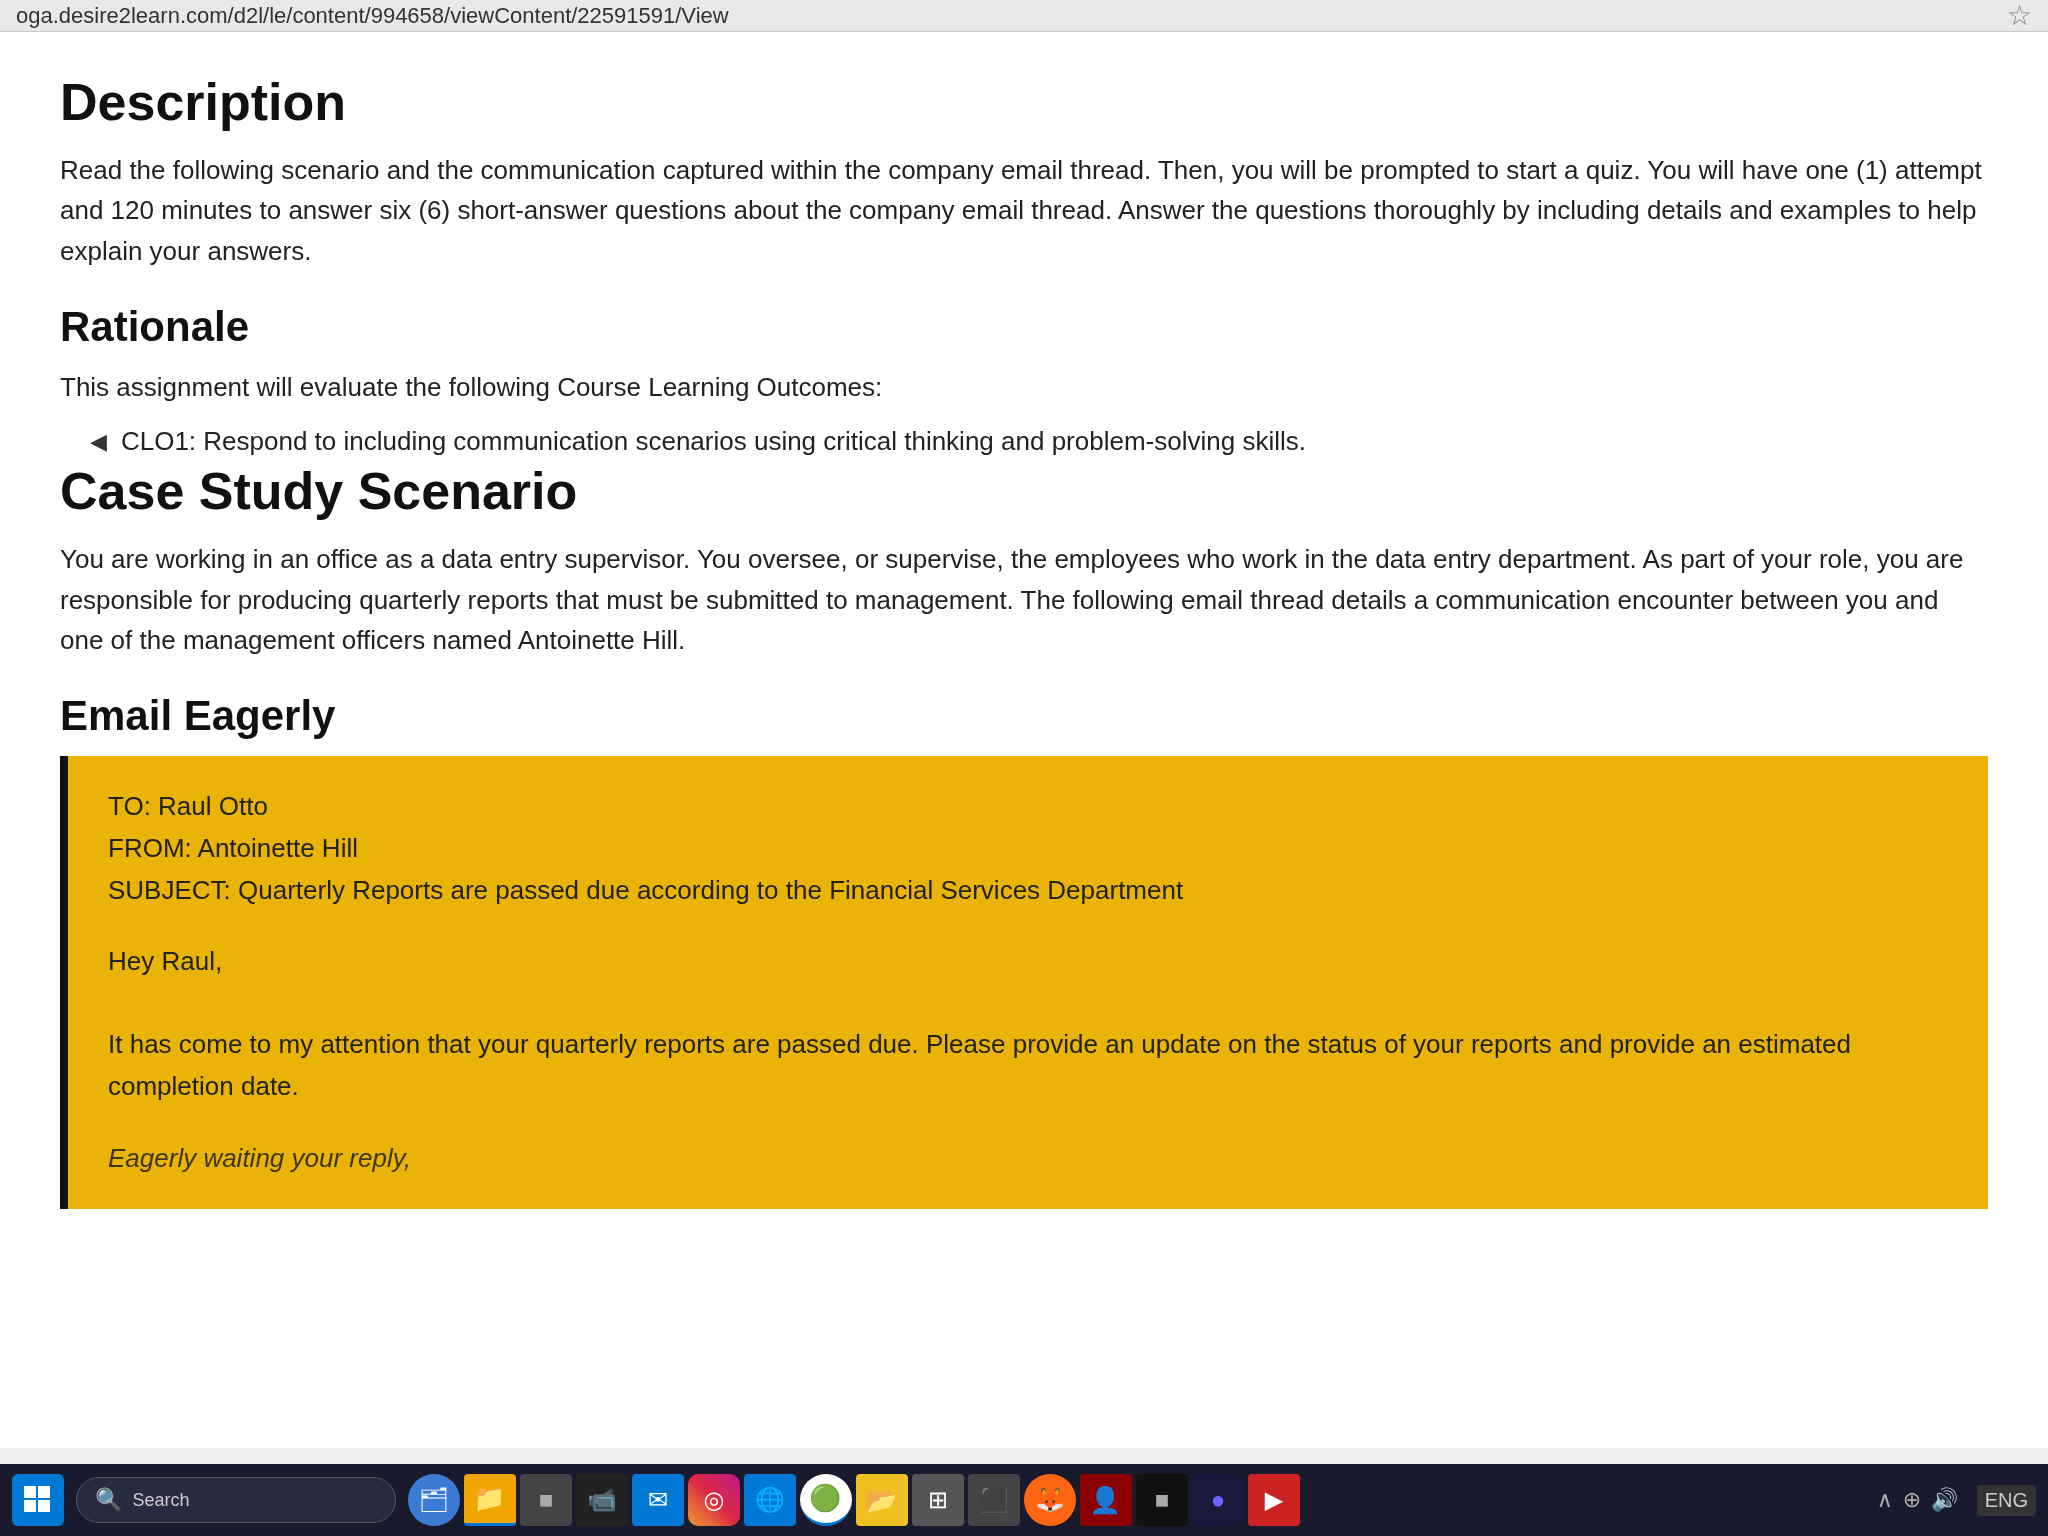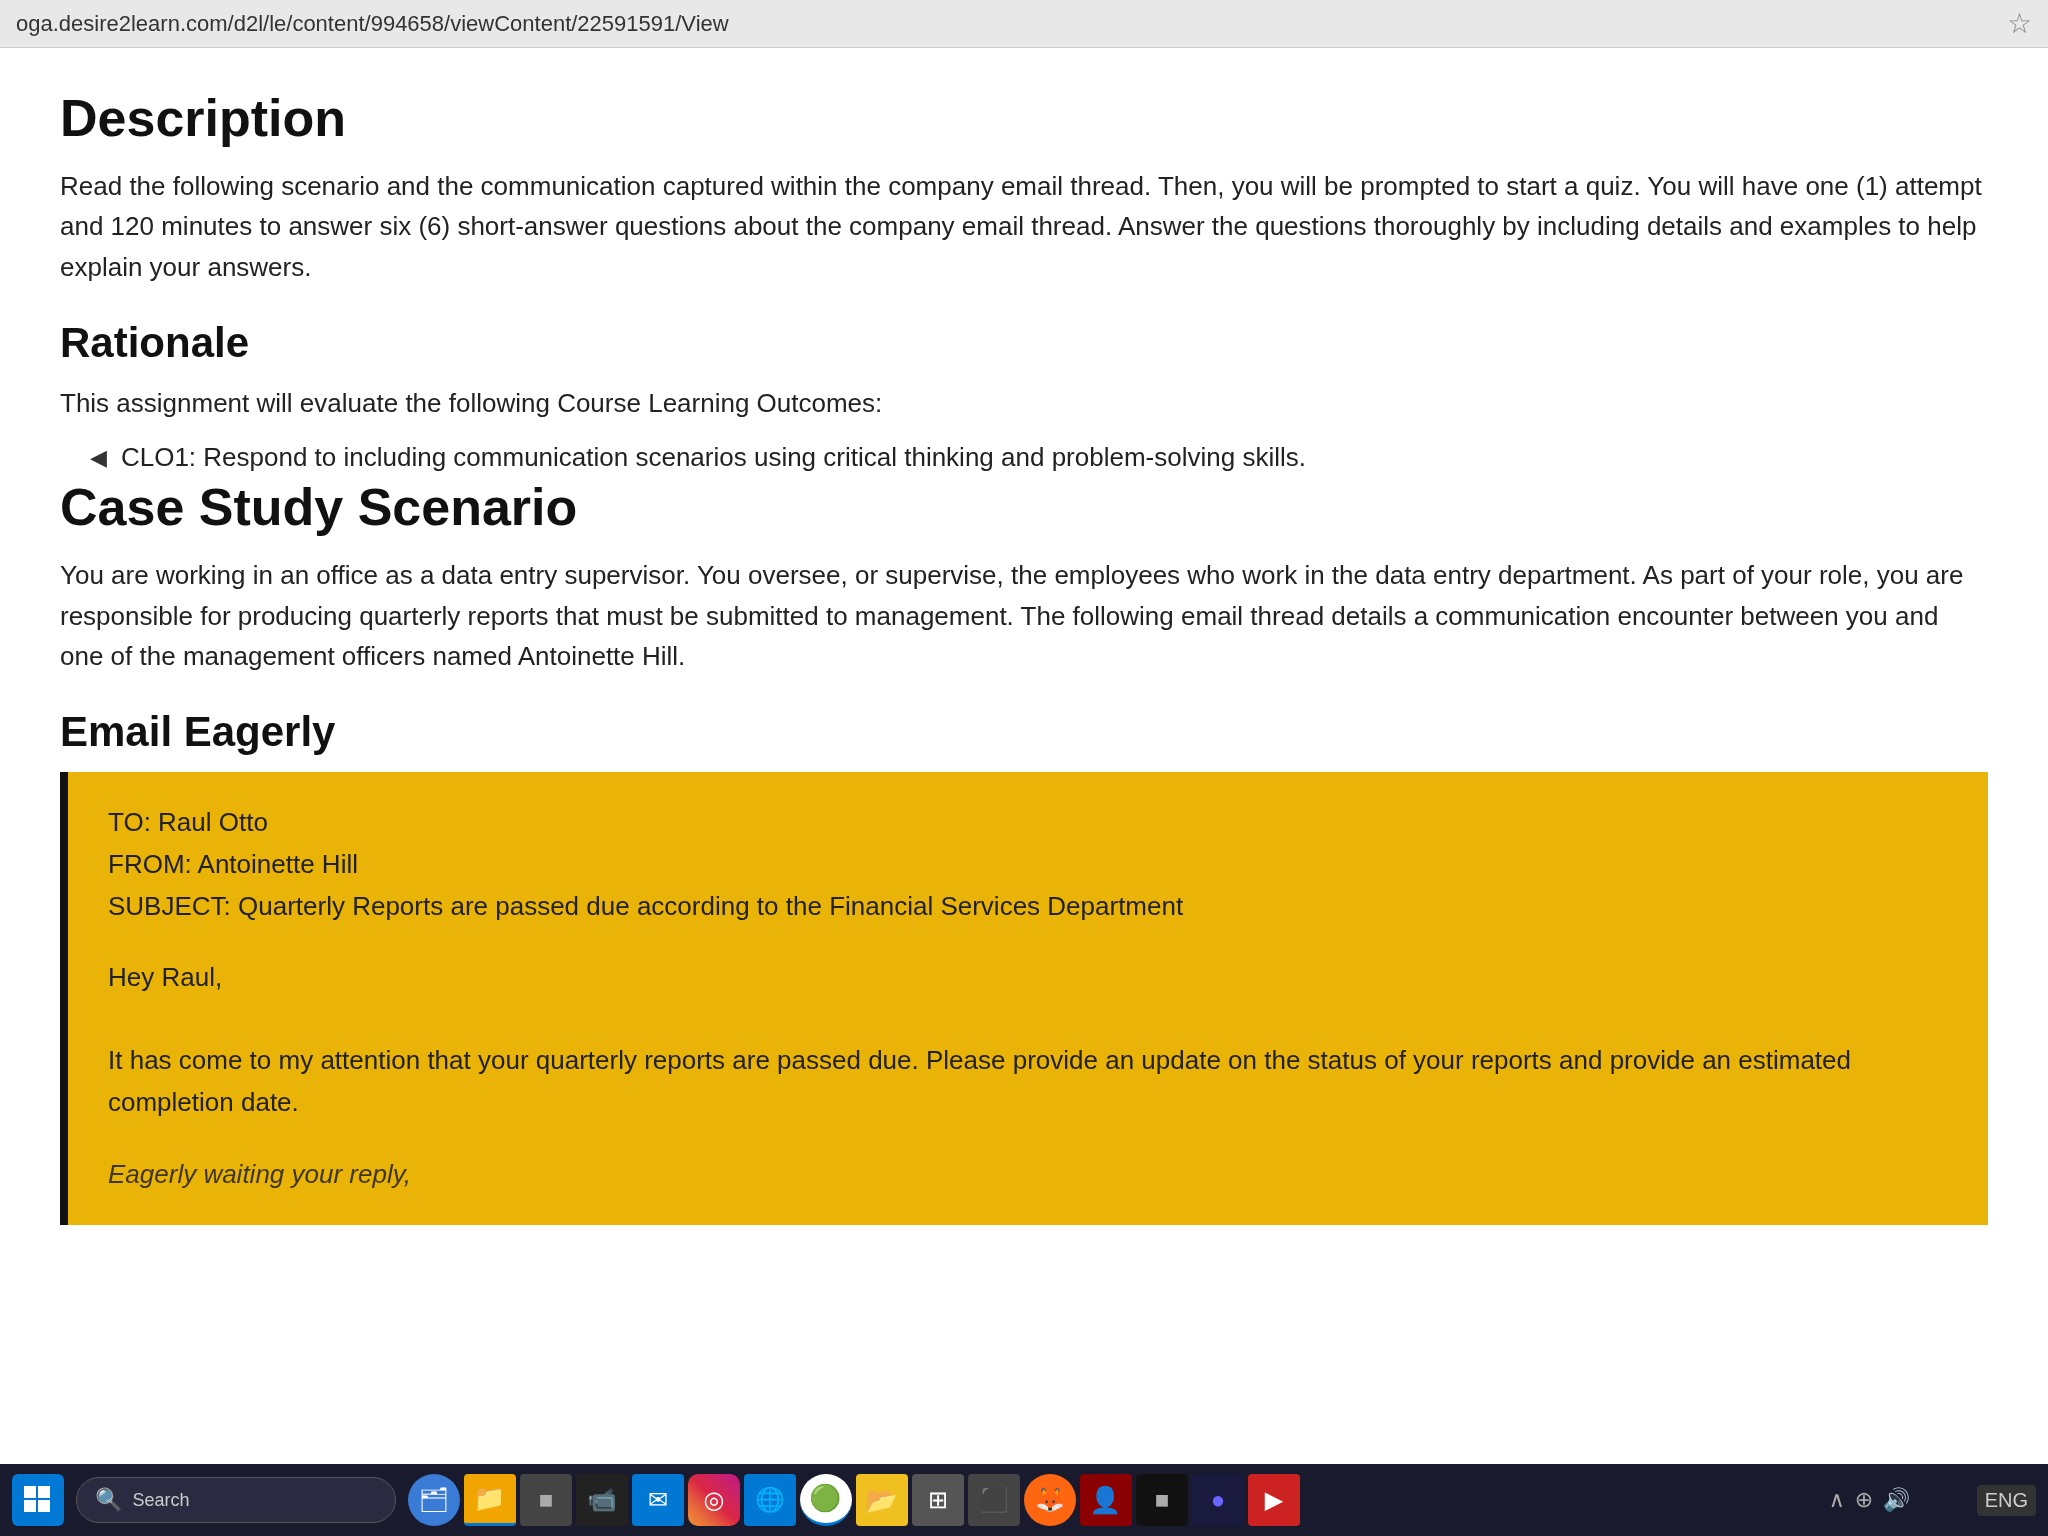--- a/index.html
+++ b/index.html
@@ -13,21 +13,21 @@
       background: #f0f0f0;
       width: 2048px;
       height: 1536px;
       overflow: hidden;
       position: relative;
     }
 
     
     .browser-bar {
       background: #e8e8e8;
-      height: 48px;
+      height: 32px;
       display: flex;
       align-items: center;
       padding: 0 16px;
       border-bottom: 1px solid #ccc;
     }
 
     .browser-url {
       font-size: 22px;
       color: #333;
     }
@@ -210,21 +210,20 @@
       font-size: 22px;
       color: #aaa;
     }
 
     .lang-badge {
       background: #333;
       color: #ccc;
       font-size: 20px;
       padding: 4px 8px;
       border-radius: 4px;
-      margin-left: 48px;
     }
 
     .tb-yellow-rect {
       background: #f0c020;
       border-radius: 4px;
     }
   </style>
 </head>
 <body>
 

